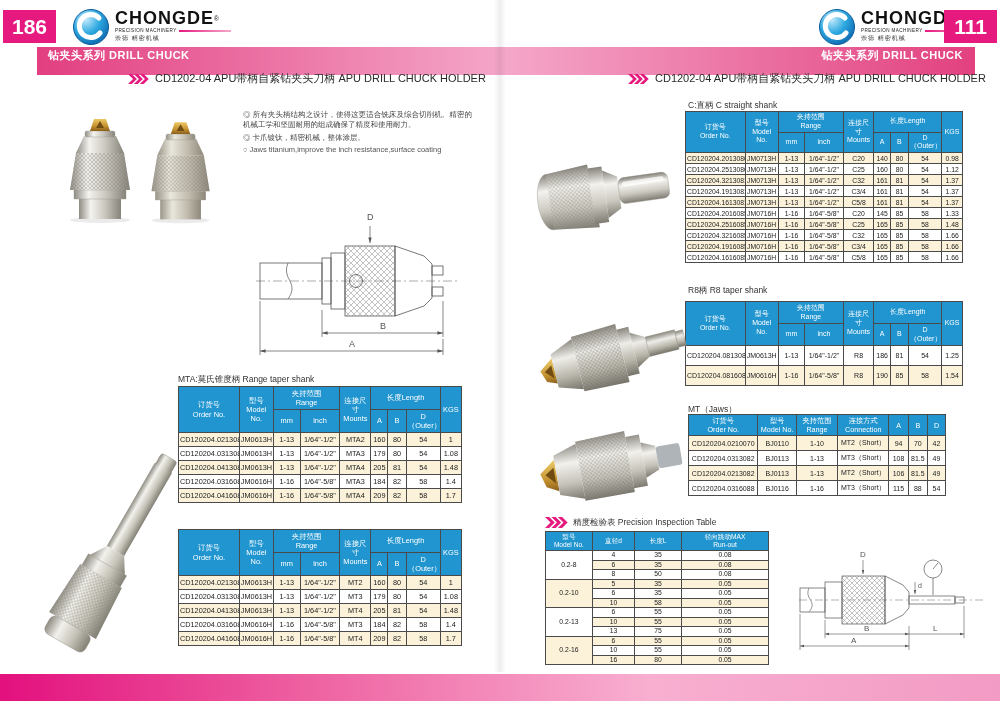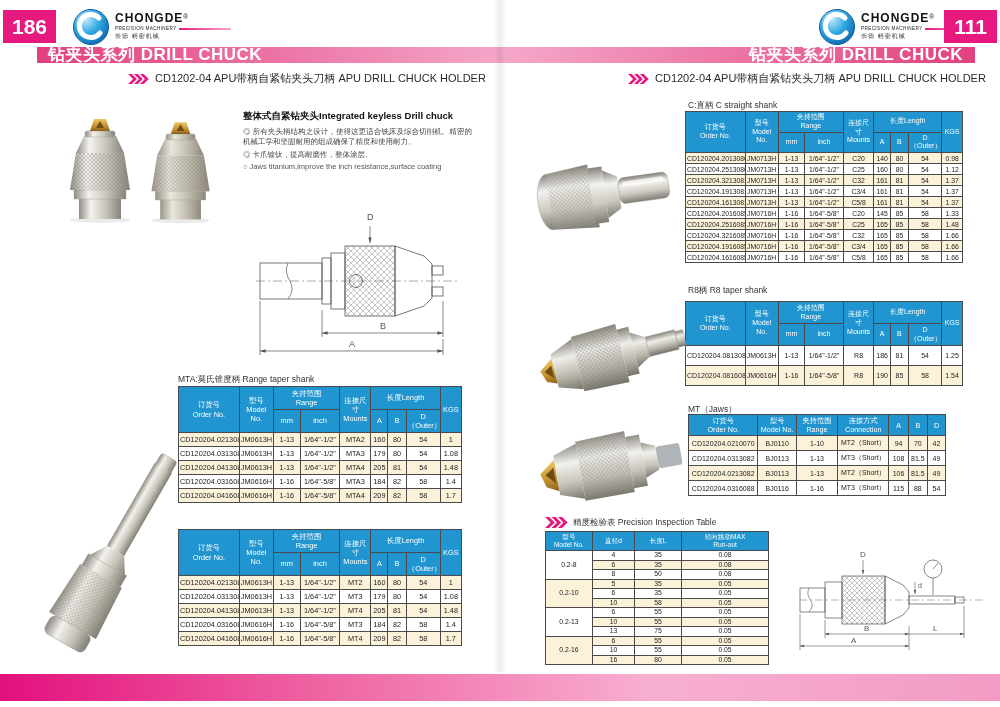--- a/index.html
+++ b/index.html
@@ -5,27 +5,27 @@
   html,body{margin:0;padding:0;}
   body{width:1000px;height:707px;position:relative;background:#ffffff;
        font-family:"Liberation Sans",sans-serif;overflow:hidden;}
   .abs{position:absolute;}
   
   .pgnum{background:#E6197F;color:#fff;font-size:21px;font-weight:bold;
          width:53px;height:33px;line-height:33px;text-align:center;}
   
   .brand{display:flex;align-items:flex-start;gap:5px;}
   .brand-text{padding-top:3px;line-height:1;}
-  .brand-name{font-size:12px;font-weight:bold;letter-spacing:1px;color:#111;}
+  .brand-name{font-size:18px;font-weight:bold;letter-spacing:1px;color:#111;}
   .brand-sub{font-size:4.6px;letter-spacing:.4px;color:#222;margin-top:1.5px;display:flex;align-items:center;gap:2px;}
   .pink-line{display:inline-block;width:52px;height:2.5px;background:linear-gradient(90deg,#E6197F,#F6A9CB);}
   .brand-cn{font-size:6px;color:#333;margin-top:2px;letter-spacing:1px;}
   .reg{font-size:6.5px;color:#111;position:relative;top:-3px;}
   
-  .series-bar{height:16px;line-height:16px;color:#fff;font-weight:bold;font-size:17px;letter-spacing:.5px;}
+  .series-bar{height:28px;line-height:16px;color:#fff;font-weight:bold;font-size:11px;letter-spacing:.5px;}
   .bar-left{background:linear-gradient(90deg,#E23F80,#F5A8CA);padding-left:11px;}
   .bar-right{background:linear-gradient(90deg,#F5A8CA,#E2417F);text-align:right;padding-right:12px;}
   
   .title-row{display:flex;align-items:center;gap:5px;font-size:11px;color:#2b2b2b;white-space:nowrap;}
   
   .caption{font-size:8.5px;color:#333;white-space:nowrap;}
   .caption-row{display:flex;align-items:center;gap:4px;font-size:8.5px;color:#333;white-space:nowrap;}
   
   .desc{width:229px;color:#444;}
   .desc-title{font-size:9.5px;font-weight:bold;color:#111;margin-bottom:4px;white-space:nowrap;}
@@ -131,23 +131,22 @@
     <polygon points="24,55 72,55 78,92 18,92" fill="url(#sgB)"></polygon>
     <polygon points="24,55 72,55 78,92 18,92" fill="url(#knA)"></polygon>
     <polygon points="32,38 64,38 72,55 24,55" fill="url(#sgB)"></polygon>
     <rect x="33" y="33" width="30" height="6" rx="2" fill="url(#sgB)" stroke="#9a978e" stroke-width="0.4"></rect>
     <polygon points="38,33 58,33 54,21 42,21" fill="url(#goldA)"></polygon>
     <polygon points="44,30 52,30 48,23" fill="#6e4c14"></polygon>
   </g>
 </svg>
 
 <div class="abs desc" style="left:243px;top:110px;">
-  <div class="desc-title">整体式自紧钻夹头Integrated keyless Drill chuck</div>
   <p>◎ 所有夹头柄结构之设计，使得这更适合铣床及综合切削机。精密的机械工学和坚固耐用的组成确保了精度和使用耐力。</p>
-  <p>◎ 卡爪镀钛，提高耐磨性，整体涂层。</p>
+  <p>◎ 卡爪镀钛，精密机械，整体涂层。</p>
   <p class="en">○ Jaws titanium,improve the inch resistance,surface coating</p>
 </div>
 
 <svg class="abs" style="left:252px;top:206px;" width="215" height="162" viewBox="0 0 215 162">
   <defs>
     <pattern id="xh1" width="6" height="6" patternUnits="userSpaceOnUse">
       <path d="M0 0L6 6M6 0L0 6" stroke="#8a8a8a" stroke-width="0.5"></path>
     </pattern>
     <marker id="ar1" markerWidth="9" markerHeight="8" refX="8" refY="3" orient="auto-start-reverse">
       <path d="M0,0.6 L8,3 L0,5.4 Z" fill="#555"></path>

